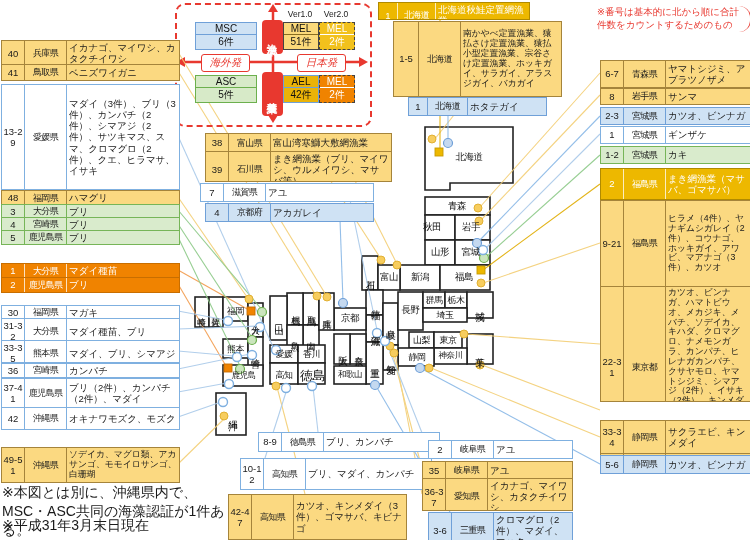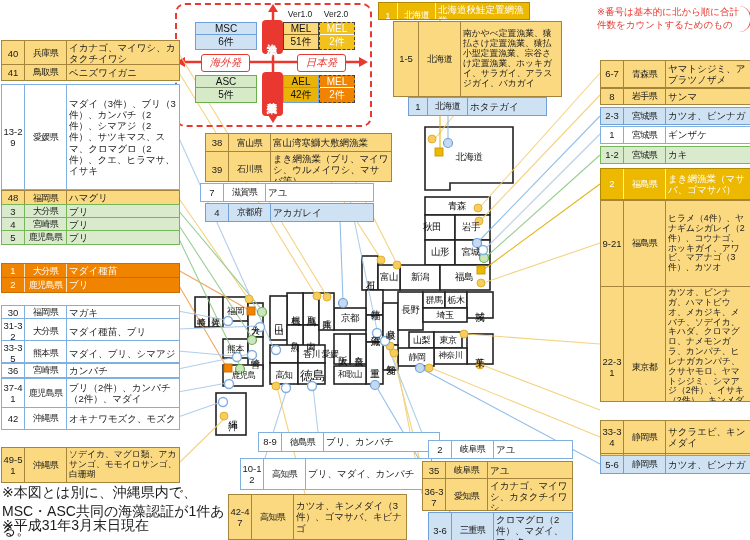--- a/index.html
+++ b/index.html
@@ -499,21 +499,21 @@
 <div class="ml mlv" style="left:368px;top:350px;width:13px;height:24px;">三重</div>
 <div class="ml mlv" style="left:352px;top:338px;width:13px;height:22px;">奈良</div>
 <div class="ml mlv" style="left:336px;top:338px;width:13px;height:22px;">大阪</div>
 <div class="ml" style="left:335px;top:369px;width:30px;height:12px;font-size:8.5px;">和歌山</div>
 <div class="ml mlv" style="left:305px;top:297px;width:13px;height:24px;">鳥取</div>
 <div class="ml mlv" style="left:289px;top:297px;width:13px;height:24px;">島根</div>
 <div class="ml mlv" style="left:272px;top:303px;width:13px;height:30px;">山口</div>
 <div class="ml mlv" style="left:305px;top:325px;width:13px;height:21px;font-size:8.5px;">岡山</div>
 <div class="ml mlv" style="left:289px;top:325px;width:13px;height:21px;font-size:8.5px;">広島</div>
 <div class="ml mlv" style="left:320px;top:298px;width:13px;height:27px;">兵庫</div>
-<div class="ml" style="left:272px;top:348px;width:24px;height:12px;font-size:9px;padding-left:46px;">愛媛</div>
+<div class="ml" style="left:272px;top:348px;width:24px;height:12px;font-size:9px;">愛媛</div>
 <div class="ml" style="left:300px;top:348px;width:23px;height:12px;font-size:9px;">香川</div>
 <div class="ml" style="left:272px;top:369px;width:24px;height:13px;font-size:9px;">高知</div>
 <div class="ml" style="left:301px;top:369px;width:23px;height:13px;font-size:13px;">徳島</div>
 <div class="ml mlv" style="left:196px;top:300px;width:12px;height:24px;font-size:8.5px;">長崎</div>
 <div class="ml mlv" style="left:210px;top:300px;width:12px;height:24px;font-size:8.5px;">佐賀</div>
 <div class="ml" style="left:225px;top:305px;width:21px;height:12px;font-size:9px;">福岡</div>
 <div class="ml mlv" style="left:250px;top:308px;width:12px;height:24px;font-size:8.5px;">大分</div>
 <div class="ml" style="left:225px;top:343px;width:21px;height:12px;font-size:9px;">熊本</div>
 <div class="ml mlv" style="left:250px;top:341px;width:12px;height:24px;font-size:8.5px;">宮崎</div>
 <div class="ml" style="left:227px;top:370px;width:33px;height:12px;font-size:8.5px;">鹿児島</div>

